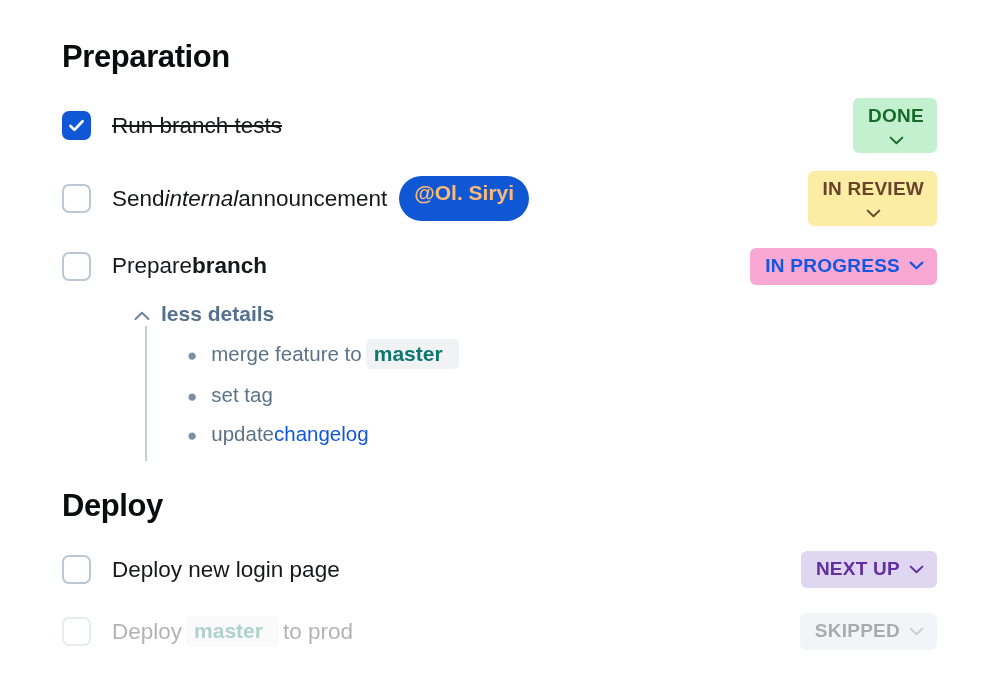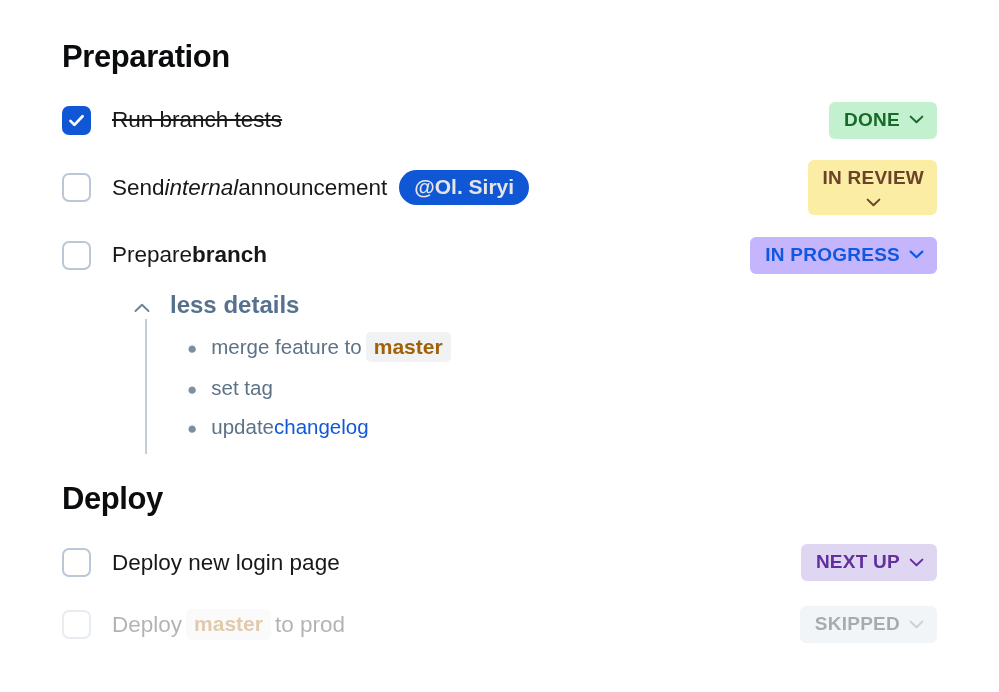--- a/index.html
+++ b/index.html
@@ -79,37 +79,37 @@
   .task-label.struck { text-decoration: line-through; text-decoration-thickness: 2px; }
   .txt-italic { font-style: italic; }
   .txt-bold { font-weight: bold; }
 
   .spacer { flex: 1 1 auto; }
 
   
   .mention {
     display: inline-block;
     background: #1057d6;
-    color: #e5e5e5;
+    color: #fdba74;
     font-weight: bold;
     font-size: 21px;
     border-radius: 999px;
-    padding: 5px 15px 6px 15px;
+    padding: 5px 15px 16px 15px;
     margin-left: 12px;
     line-height: 1.12;
     cursor: pointer;
   }
   .code-chip {
     display: inline-block;
     background: #f1f2f4;
-    color: #a16207;
+    color: #0f766e;
     font-weight: bold;
     font-size: 21px;
     border-radius: 5px;
-    padding: 2px 8px 3px 8px;
+    padding: 2px 16px 3px 8px;
     margin: 0 4px;
     line-height: 1.2;
   }
   .date-chip {
     display: inline-block;
     background: #cce0fb;
     color: #1158d8;
     font-weight: bold;
     font-size: 22px;
     border-radius: 4px;
@@ -128,37 +128,37 @@
     gap: 9px;
     font-size: 19px;
     font-weight: bold;
     letter-spacing: 0.25px;
     border-radius: 6px;
     padding: 7px 13px 8px 15px;
     cursor: pointer;
     white-space: nowrap;
   }
   .status-badge .chev { display: inline-block; line-height: 0; }
-  .badge-done      { background: #c3f0ce; color: #156b28; }
+  .badge-done      { background: #c3f0ce; color: #156b28; flex-direction: column; }
   .badge-review    { background: #fbeda4; color: #6a432b; flex-direction: column; }
-  .badge-progress  { background: #c4b5fd; color: #1257e0; }
+  .badge-progress  { background: #f9a8d4; color: #1257e0; }
   .badge-nextup    { background: #dfd7f1; color: #612f9e; }
   .badge-skipped   { background: #d9e1e8; color: #000000; }
 
   
   .details-block {
     margin: -4px 0 0 0;
     padding-left: 50px;
   }
   .details-toggle {
     display: inline-flex;
     align-items: center;
-    gap: 20px;
+    gap: 11px;
     color: #55718d;
-    font-size: 24px;
+    font-size: 21px;
     font-weight: bold;
     cursor: pointer;
     padding-left: 22px;
   }
   .details-body {
     border-left: 2px solid #c3ced9;
     margin-left: 33px;
     padding: 6px 0 8px 0;
   }
   .detail-item {

